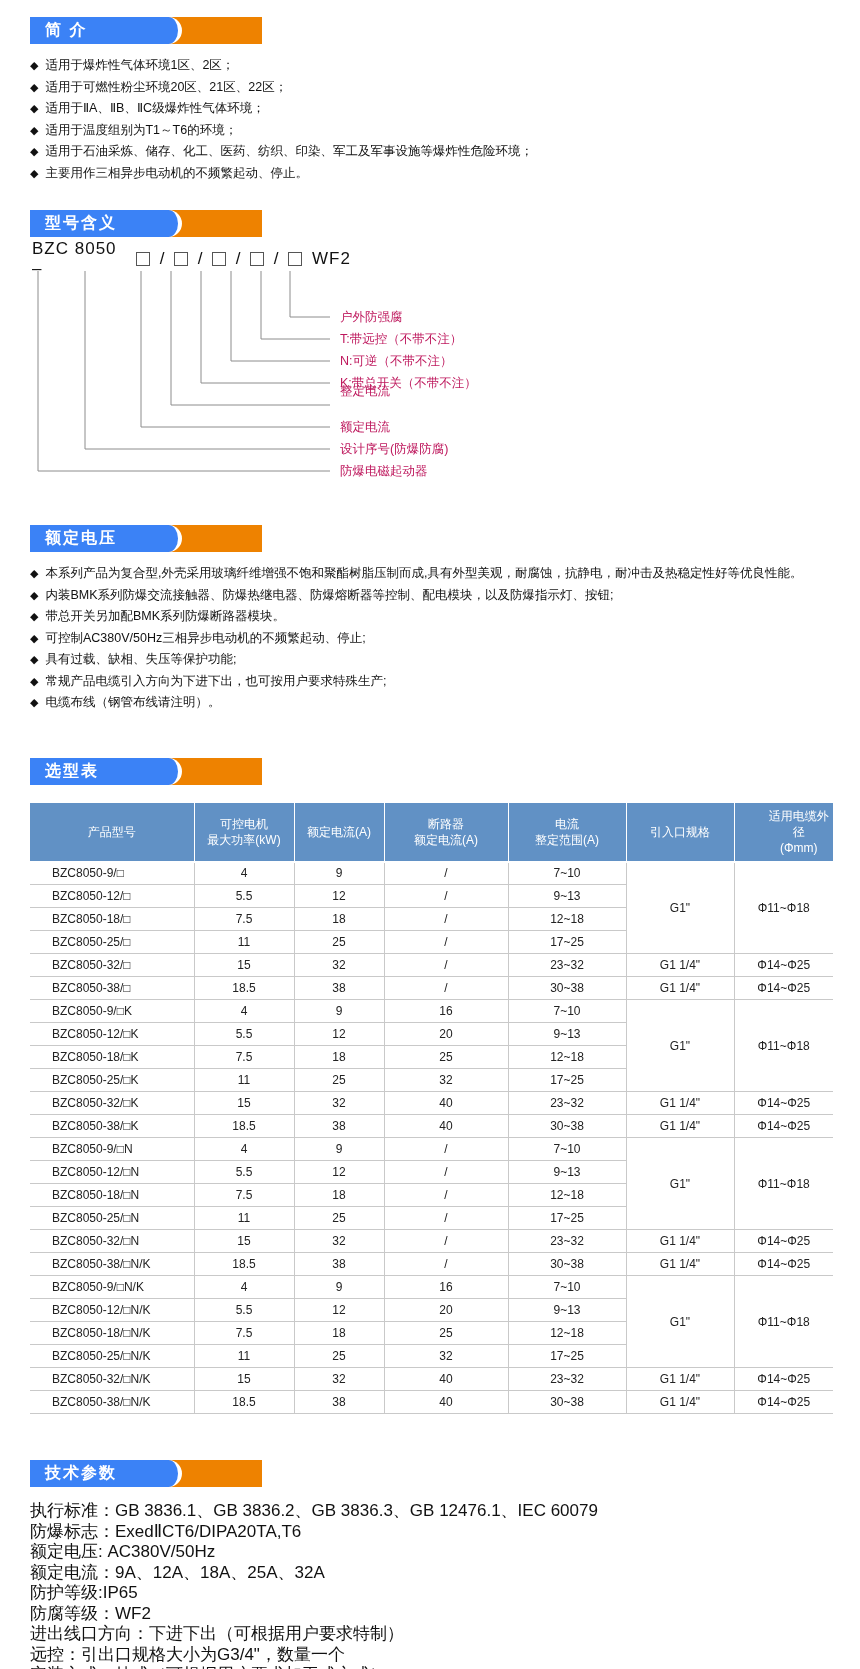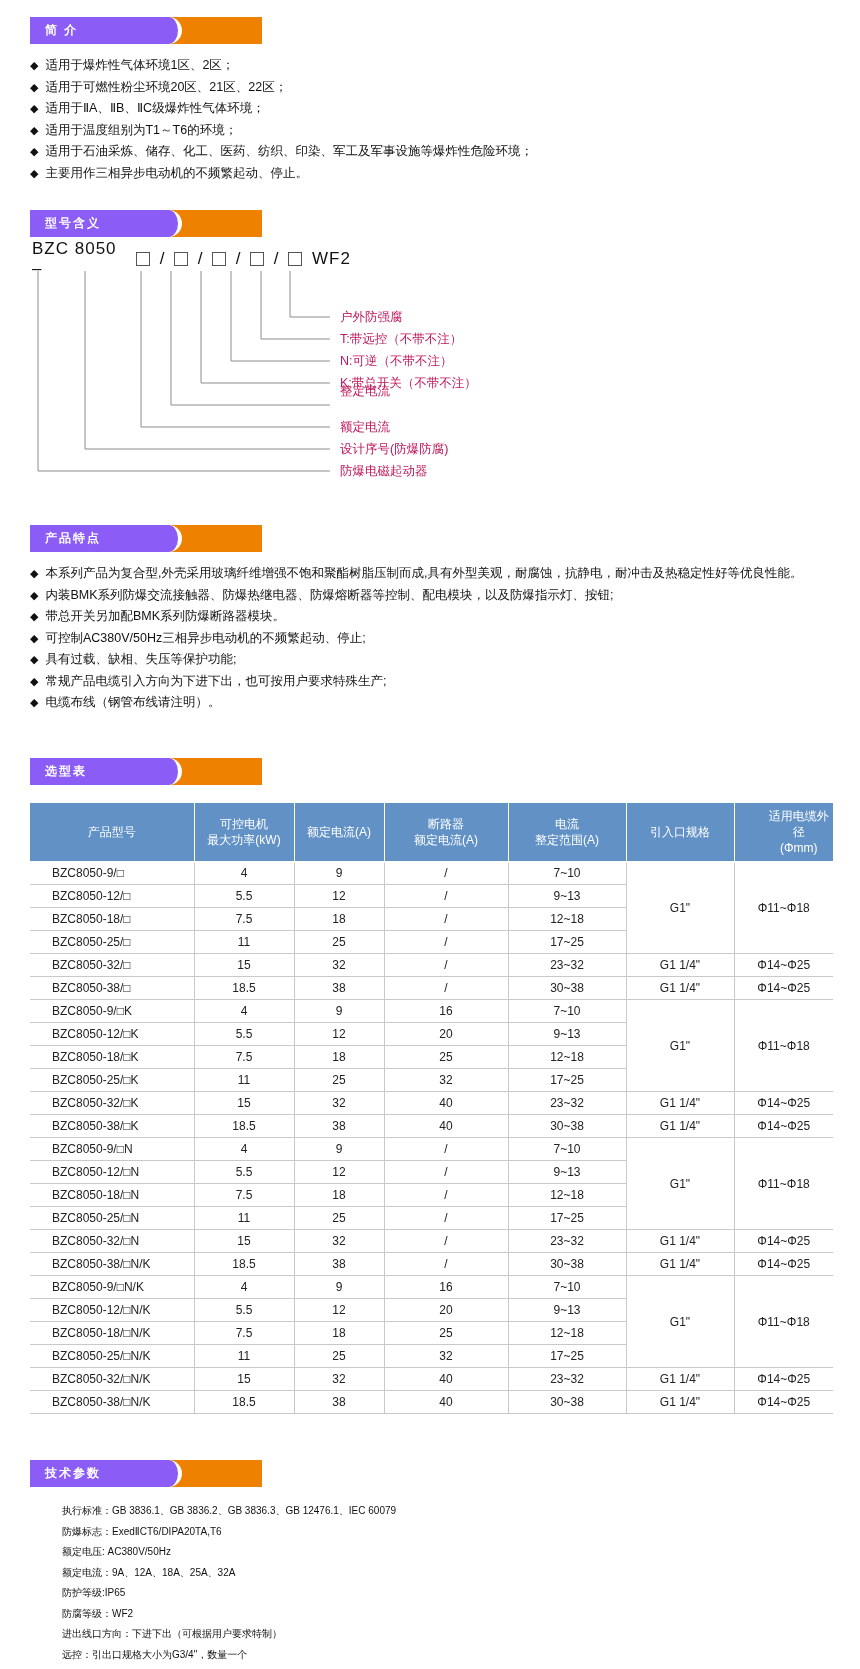--- a/index.html
+++ b/index.html
@@ -2,23 +2,23 @@
 <html><head>
 <meta charset="utf-8">
 <style>
   * { margin:0; padding:0; box-sizing:border-box; }
   body { background:#f6f6f6; font-family:"Liberation Sans","DejaVu Sans",sans-serif; color:#1d1d1d; }
   .page { width:860px; min-height:1669px; margin:0 auto; background:#ffffff; padding:15px 30px 30px 30px; }
 
   
   .banner { position:relative; width:232px; height:27px; }
   .banner .banner-orange { position:absolute; left:118px; right:0; top:0; bottom:0; background:#ee8200; }
-  .banner .banner-navy { position:absolute; left:0; top:0; bottom:0; width:152px; background:#8b5cf6;
+  .banner .banner-navy { position:absolute; left:0; top:0; bottom:0; width:152px; background:#3b82f6;
       border-top-right-radius:16px; border-bottom-right-radius:16px; border-right:4px solid #ffffff;
-      display:flex; align-items:center; padding-left:15px; color:#fff; font-size:12px; font-weight:bold; letter-spacing:2px; }
+      display:flex; align-items:center; padding-left:15px; color:#fff; font-size:16px; font-weight:bold; letter-spacing:2px; }
 
   
   .bullets { list-style:none; margin-top:11px; }
   .bullets li { font-size:12.5px; line-height:21.5px; color:#111; display:flex; }
   .bullets .diamond { color:#111; margin-right:7px; font-size:11px; line-height:21.5px; }
 
   
   .model-code { margin:12px 0 2px 2px; display:flex; align-items:center; font-size:17px; color:#111; height:20px; }
   .mc-prefix { width:100px; letter-spacing:1px; }
   .mc-box { width:14px; height:14px; border:1.5px solid #555; display:inline-block; margin:0 4px; }
@@ -35,21 +35,21 @@
   table.sel th:last-child { border-right:none;padding-left:32px; }
   table.sel td { border:1px solid #c9c9c9; font-size:12px; color:#222; text-align:center; height:23px; padding:1px 2px; }
   table.sel td:first-child { border-left:none; text-align:left; padding-left:22px; }
   table.sel td:last-child { border-right:none; }
   table.sel tr:first-child td { border-top:none; }
   table.sel tr.grp td { border-top-color:#8f8f8f; }
   .colw1{width:164px}.colw2{width:100px}.colw3{width:90px}.colw4{width:124px}.colw5{width:118px}.colw6{width:108px}.colw7{width:99px}
 
   
   .tech-list { list-style:none; margin-top:14px; }
-  .tech-list li { font-size:10px; line-height:20.5px; color:#111;margin-left:32px; }
+  .tech-list li { font-size:17px; line-height:20.5px; color:#111; }
 
   .mt-intro { margin-top:2px; }
   .mt-model { margin-top:26px; }
   .mt-features { margin-top:40px; }
   .mt-sel { margin-top:44px; }
   .mt-tech { margin-top:46px; }
 </style>
 </head>
 <body>
 
@@ -119,21 +119,21 @@
     <span class="md-label" style="top:81px">N:可逆（不带不注）</span>
     <span class="md-label" style="top:103px">K:带总开关（不带不注）</span>
     <span class="md-label" style="top:111px">整定电流</span>
     <span class="md-label" style="top:147px">额定电流</span>
     <span class="md-label" style="top:169px">设计序号(防爆防腐)</span>
     <span class="md-label" style="top:191px">防爆电磁起动器</span>
   </div>
 
   <div class="banner mt-features">
     <div class="banner-orange"></div>
-    <div class="banner-navy">产品特点</div>
+    <div class="banner-navy">额定电压</div>
   </div>
   <ul class="bullets">
     <li>
         <span class="diamond">◆</span>
         <span>本系列产品为复合型,外壳采用玻璃纤维增强不饱和聚酯树脂压制而成,具有外型美观，耐腐蚀，抗静电，耐冲击及热稳定性好等优良性能。</span>
       </li>
     <li>
         <span class="diamond">◆</span>
         <span>内装BMK系列防爆交流接触器、防爆热继电器、防爆熔断器等控制、配电模块，以及防爆指示灯、按钮;</span>
       </li>

